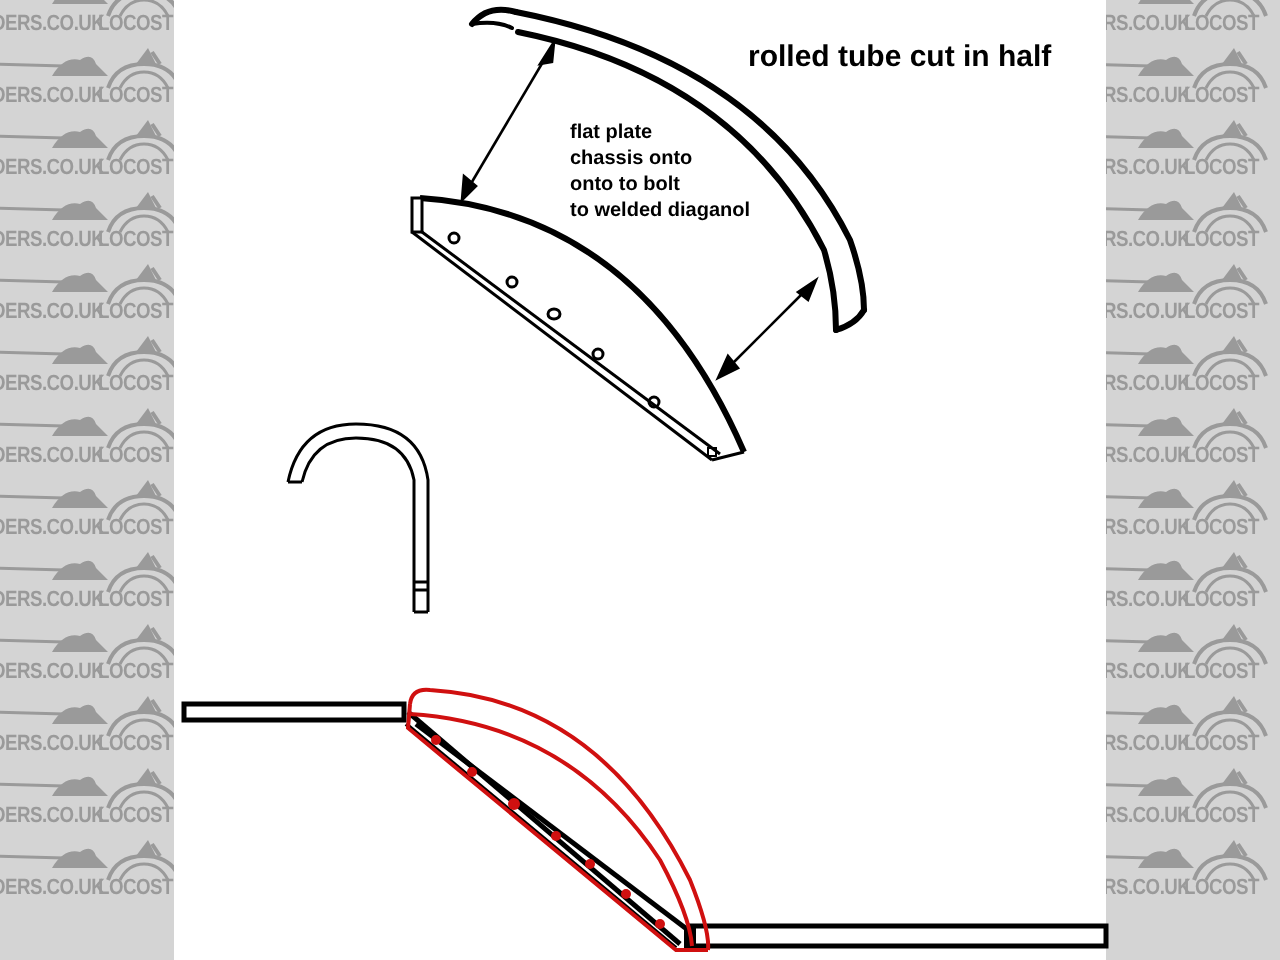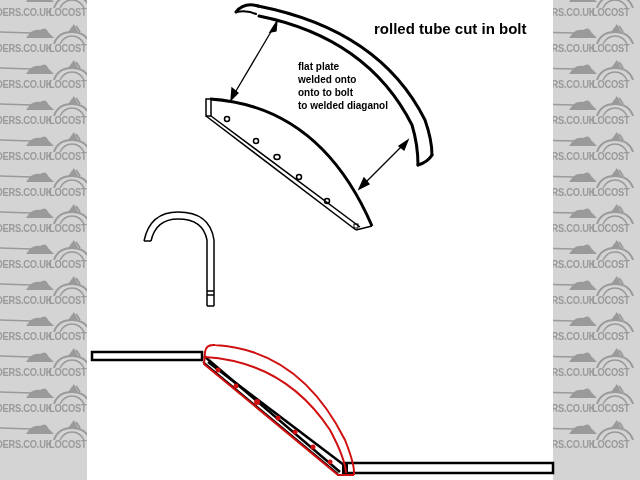--- a/index.html
+++ b/index.html
@@ -6,21 +6,21 @@
   body { width: 640px; height: 480px; overflow: hidden; position: relative; background: #fff; font-family: "Liberation Sans", sans-serif; }
   .strip { position: absolute; top: 0; height: 480px; background: #d4d4d4; overflow: hidden; }
   .strip.left { left: 0; width: 87px; }
   .strip.right { left: 553px; width: 87px; }
   .wm-row { position: absolute; height: 36px; width: 200px; }
   .wm-text { position: absolute; top: 20px; font-size: 11px; font-weight: bold; color: #9a9a9a; letter-spacing: -0.3px; white-space: nowrap; font-family: "Liberation Sans", sans-serif; transform: scaleX(0.85); transform-origin: left top; }
   .wm-logo { position: absolute; top: 2px; }
   .paper { position: absolute; left: 87px; top: 0; width: 466px; height: 480px; background: #fff; }
   svg.drawing { position: absolute; left: 0; top: 0; }
   .label-title { position: absolute; left: 374px; top: 20px; font-size: 15px; font-weight: bold; color: #000; white-space: nowrap; }
-  .label-note { position: absolute; left: 298px; top: 60px; font-size: 10px; font-weight: bold; color: #000; line-height: 13px; }
+  .label-note { position: absolute; left: 285px; top: 60px; font-size: 10px; font-weight: bold; color: #000; line-height: 13px; }
   .label-note div { white-space: nowrap; }
 </style>
 </head>
 <body>
 
 <div class="strip left" id="wmLeft">
     <div class="wm-row" style="top: -14px; left: -4px;">
       <span class="wm-logo" style="left:0px"><svg width="60" height="16" viewBox="0 0 60 16">
           <line x1="0" y1="8" x2="36" y2="9" stroke="#9a9a9a" stroke-width="1.5"></line>
           <path d="M30 14 Q36 4 44 6 Q50 2 52 8 L58 14 Z" fill="#9a9a9a"></path>
@@ -452,19 +452,19 @@
     <circle cx="218" cy="370" r="2.5"></circle>
     <circle cx="236" cy="386" r="2.5"></circle>
     <circle cx="257" cy="402" r="3"></circle>
     <circle cx="278" cy="418" r="2.5"></circle>
     <circle cx="295" cy="432" r="2.5"></circle>
     <circle cx="313" cy="447" r="2.5"></circle>
     <circle cx="330" cy="462" r="2.5"></circle>
   </g>
 </svg>
 
-<div class="label-title">rolled tube cut in bolt</div>
+<div class="label-title">rolled tube cut in half</div>
 <div class="label-note">
   <div>flat plate</div>
-  <div>welded onto</div>
+  <div>chassis onto</div>
   <div>onto to bolt</div>
   <div>to welded diaganol</div>
 </div>
 
 </body></html>

